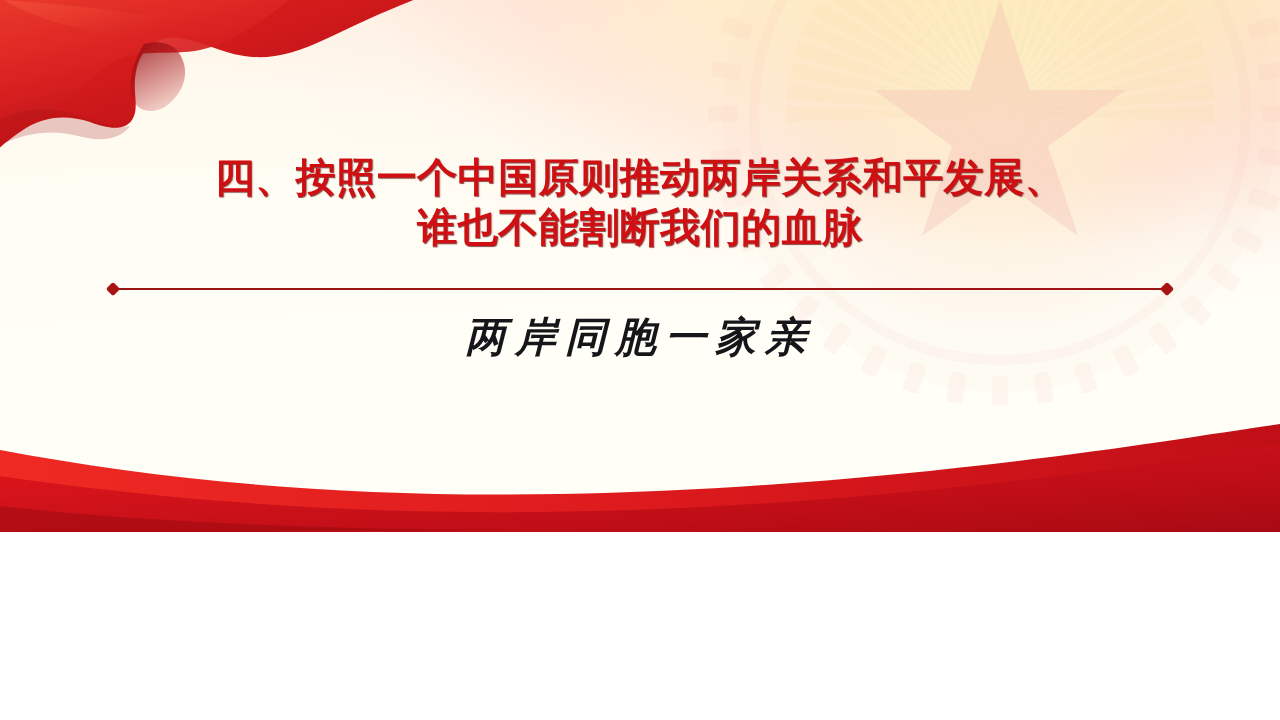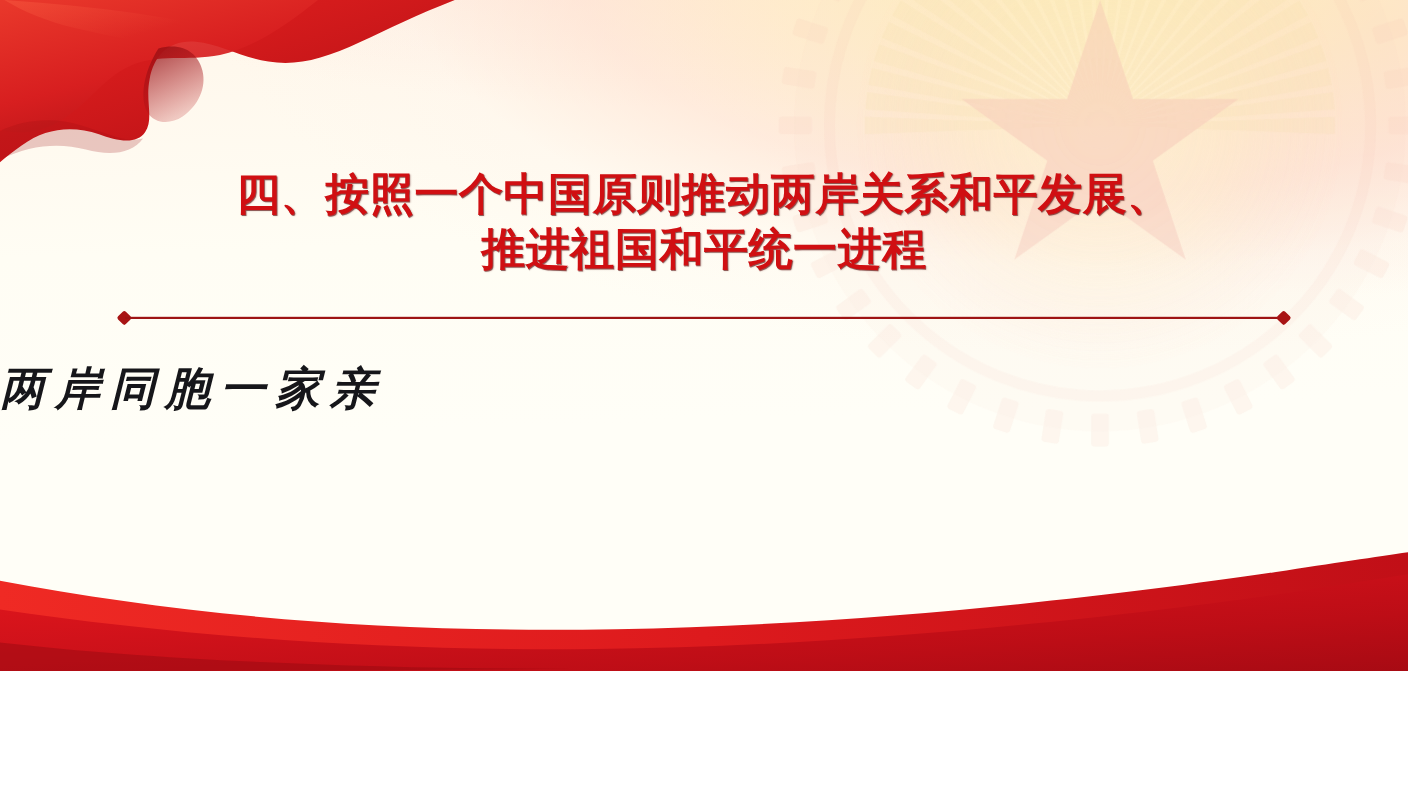--- a/index.html
+++ b/index.html
@@ -8,21 +8,21 @@
     padding: 0;
     background: #ffffff;
   }
   body {
     font-family: "Liberation Sans", "DejaVu Sans", sans-serif;
   }
 
   #slide {
     position: relative;
     width: 1280px;
-    height: 610px;
+    height: 532px;
     overflow: hidden;
     background: #c4b5fd;
     text-decoration: underline;
   }
 
   
   .bg-base {
     position: absolute;
     inset: 0;
     background:
@@ -127,21 +127,21 @@
     border-radius: 2px;
   }
   .divider .dot.left  { left: 0; }
   .divider .dot.right { right: 0; }
 
   .subtitle-block {
     position: absolute;
     left: 0;
     right: 0;
     top: 306px;
-    margin-top: 16px;
+    text-align: center;
   }
   .subtitle-line {
     font-family: "Liberation Serif", "DejaVu Serif", serif;
     font-style: italic;
     font-weight: 600;
     font-size: 41px;
     line-height: 62px;
     letter-spacing: 9px;
     color: #16161a;
     white-space: nowrap;
@@ -361,21 +361,21 @@
         M0,104
         C140,120 330,128 520,128
         C300,130 130,130 0,130 Z"></path>
     </svg>
   </div>
 
   <div class="content">
 
     <div class="title-block">
       <div class="title-line">四、按照一个中国原则推动两岸关系和平发展、</div>
-      <div class="title-line">推进祖国和平统一进程</div>
+      <div class="title-line">谁也不能割断我们的血脉</div>
     </div>
 
     <div class="divider">
       <span class="dot left"></span>
       <span class="rule"></span>
       <span class="dot right"></span>
     </div>
 
     <div class="subtitle-block">
       <div class="subtitle-line">两岸同胞一家亲</div>

